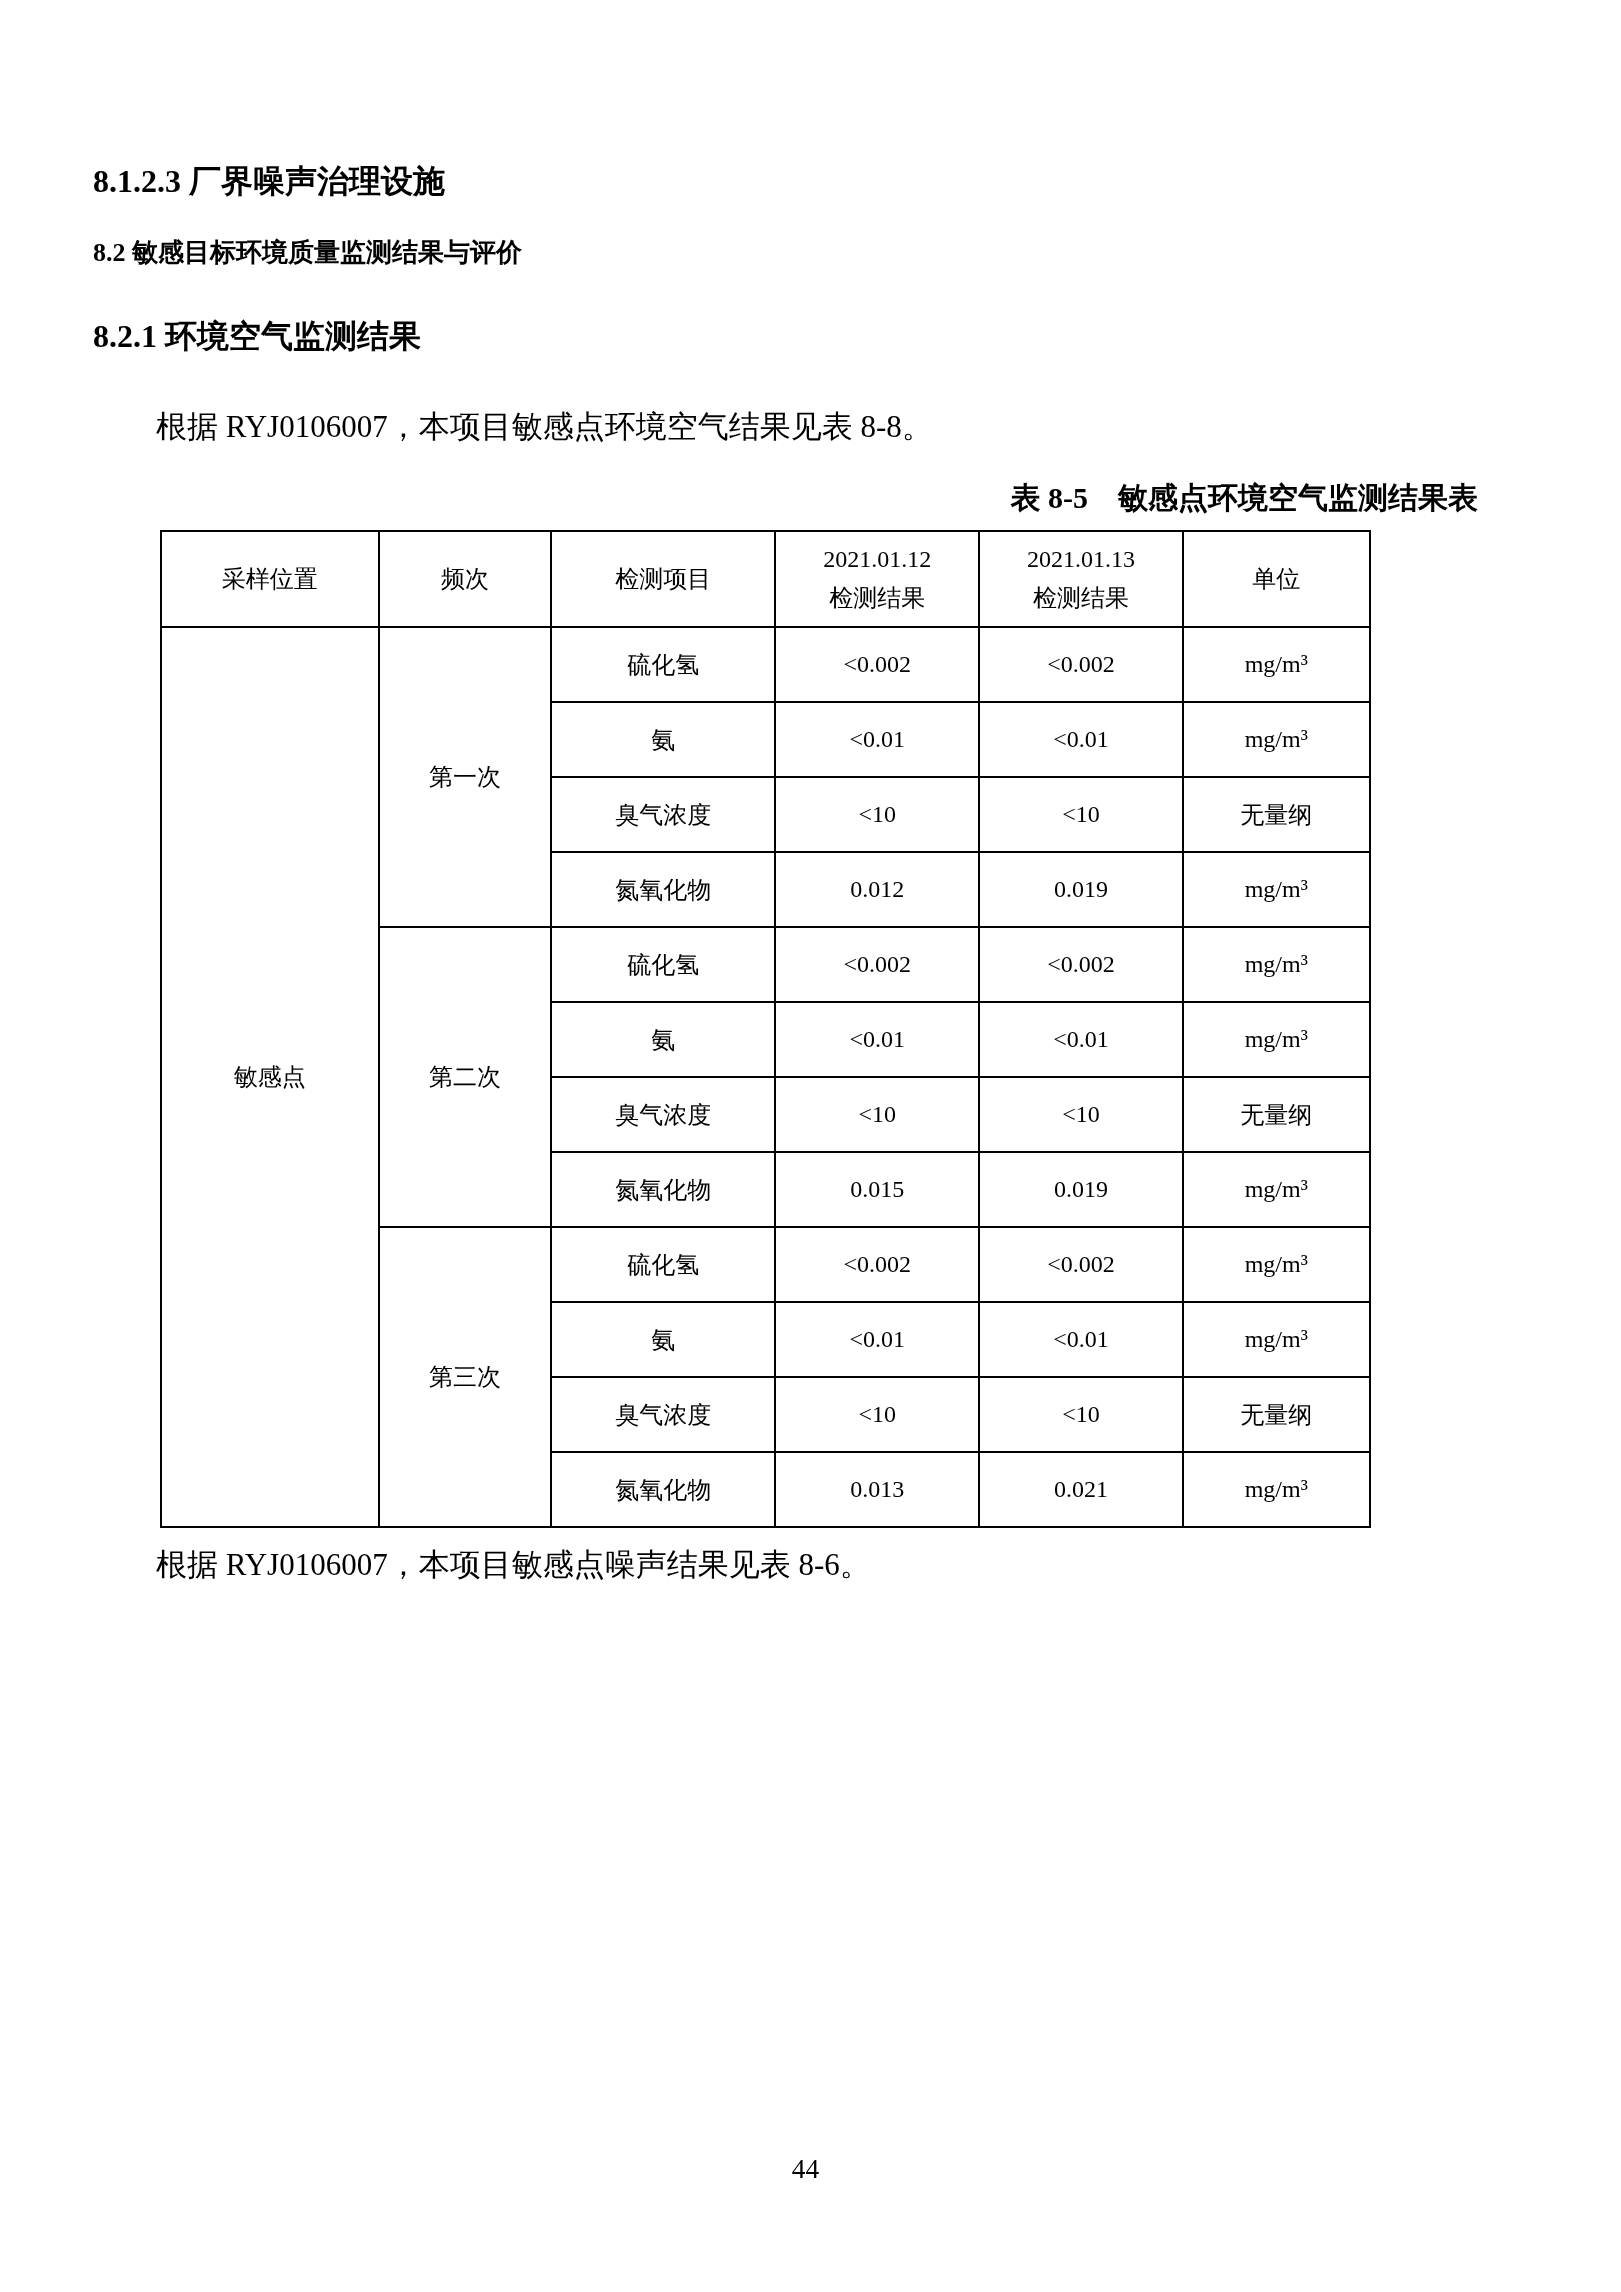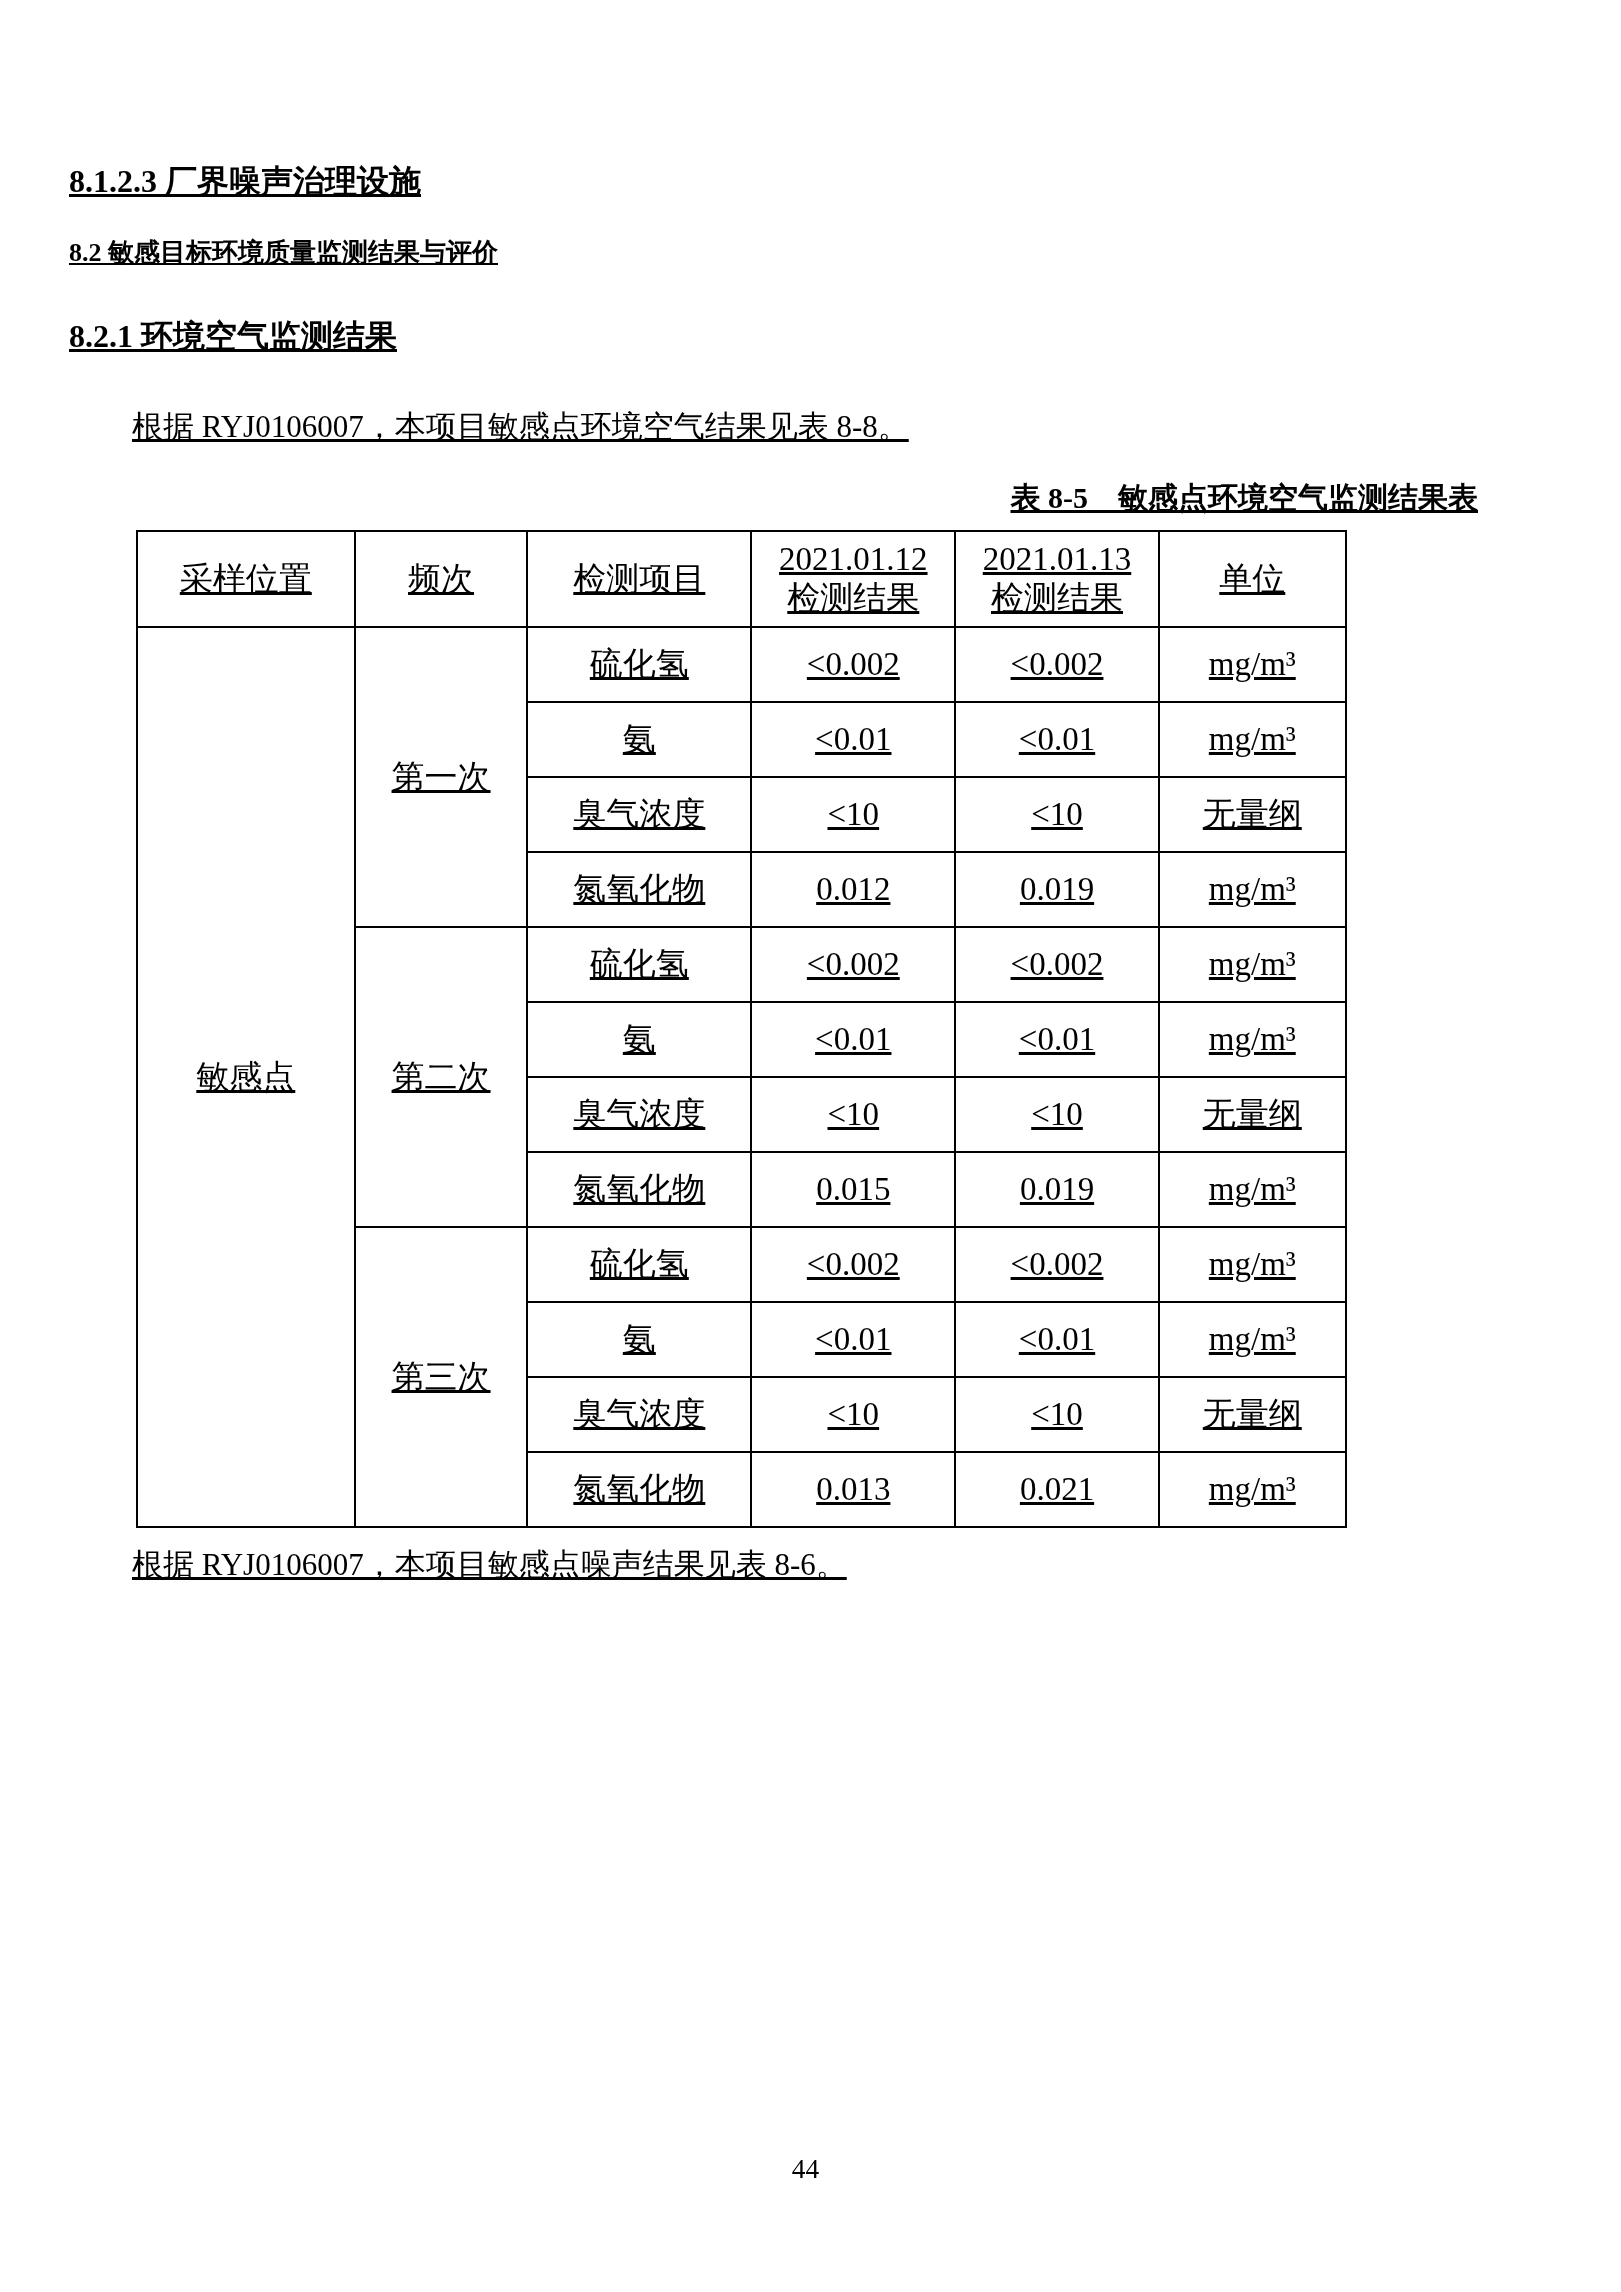--- a/index.html
+++ b/index.html
@@ -10,22 +10,21 @@
   .page {
     position: relative;
     width: 1621px;
     height: 2293px;
     background: #ffffff;
     color: #000000;
     font-family: "Liberation Serif", "DejaVu Serif", serif;
     overflow: hidden;
   }
   .content {
-    padding: 160px 143px 0 69px;
-    text-decoration: underline;
+    padding: 160px 143px 0 93px;
   }
   .h-sub {
     font-size: 32px;
     font-weight: bold;
     margin: 0 0 31px 0;
   }
   .h-main {
     font-size: 26px;
     font-weight: bold;
     margin: 27.4px 0 45px 0;
@@ -41,21 +40,21 @@
     font-size: 30px;
     font-weight: bold;
     text-align: right;
     margin: 13.7px 0 11.8px 0;
   }
   table.report {
     border-collapse: collapse;
     table-layout: fixed;
     width: 1211px;
     margin-left: 67px;
-    font-size: 33px;
+    font-size: 24px;
   }
   table.report td {
     border: 2px solid #000000;
     text-align: center;
     vertical-align: middle;
     padding: 0 3.9px;
   }
   table.report tr.head td {
     height: 94px;
     border-bottom: 2.9px solid #000000;

